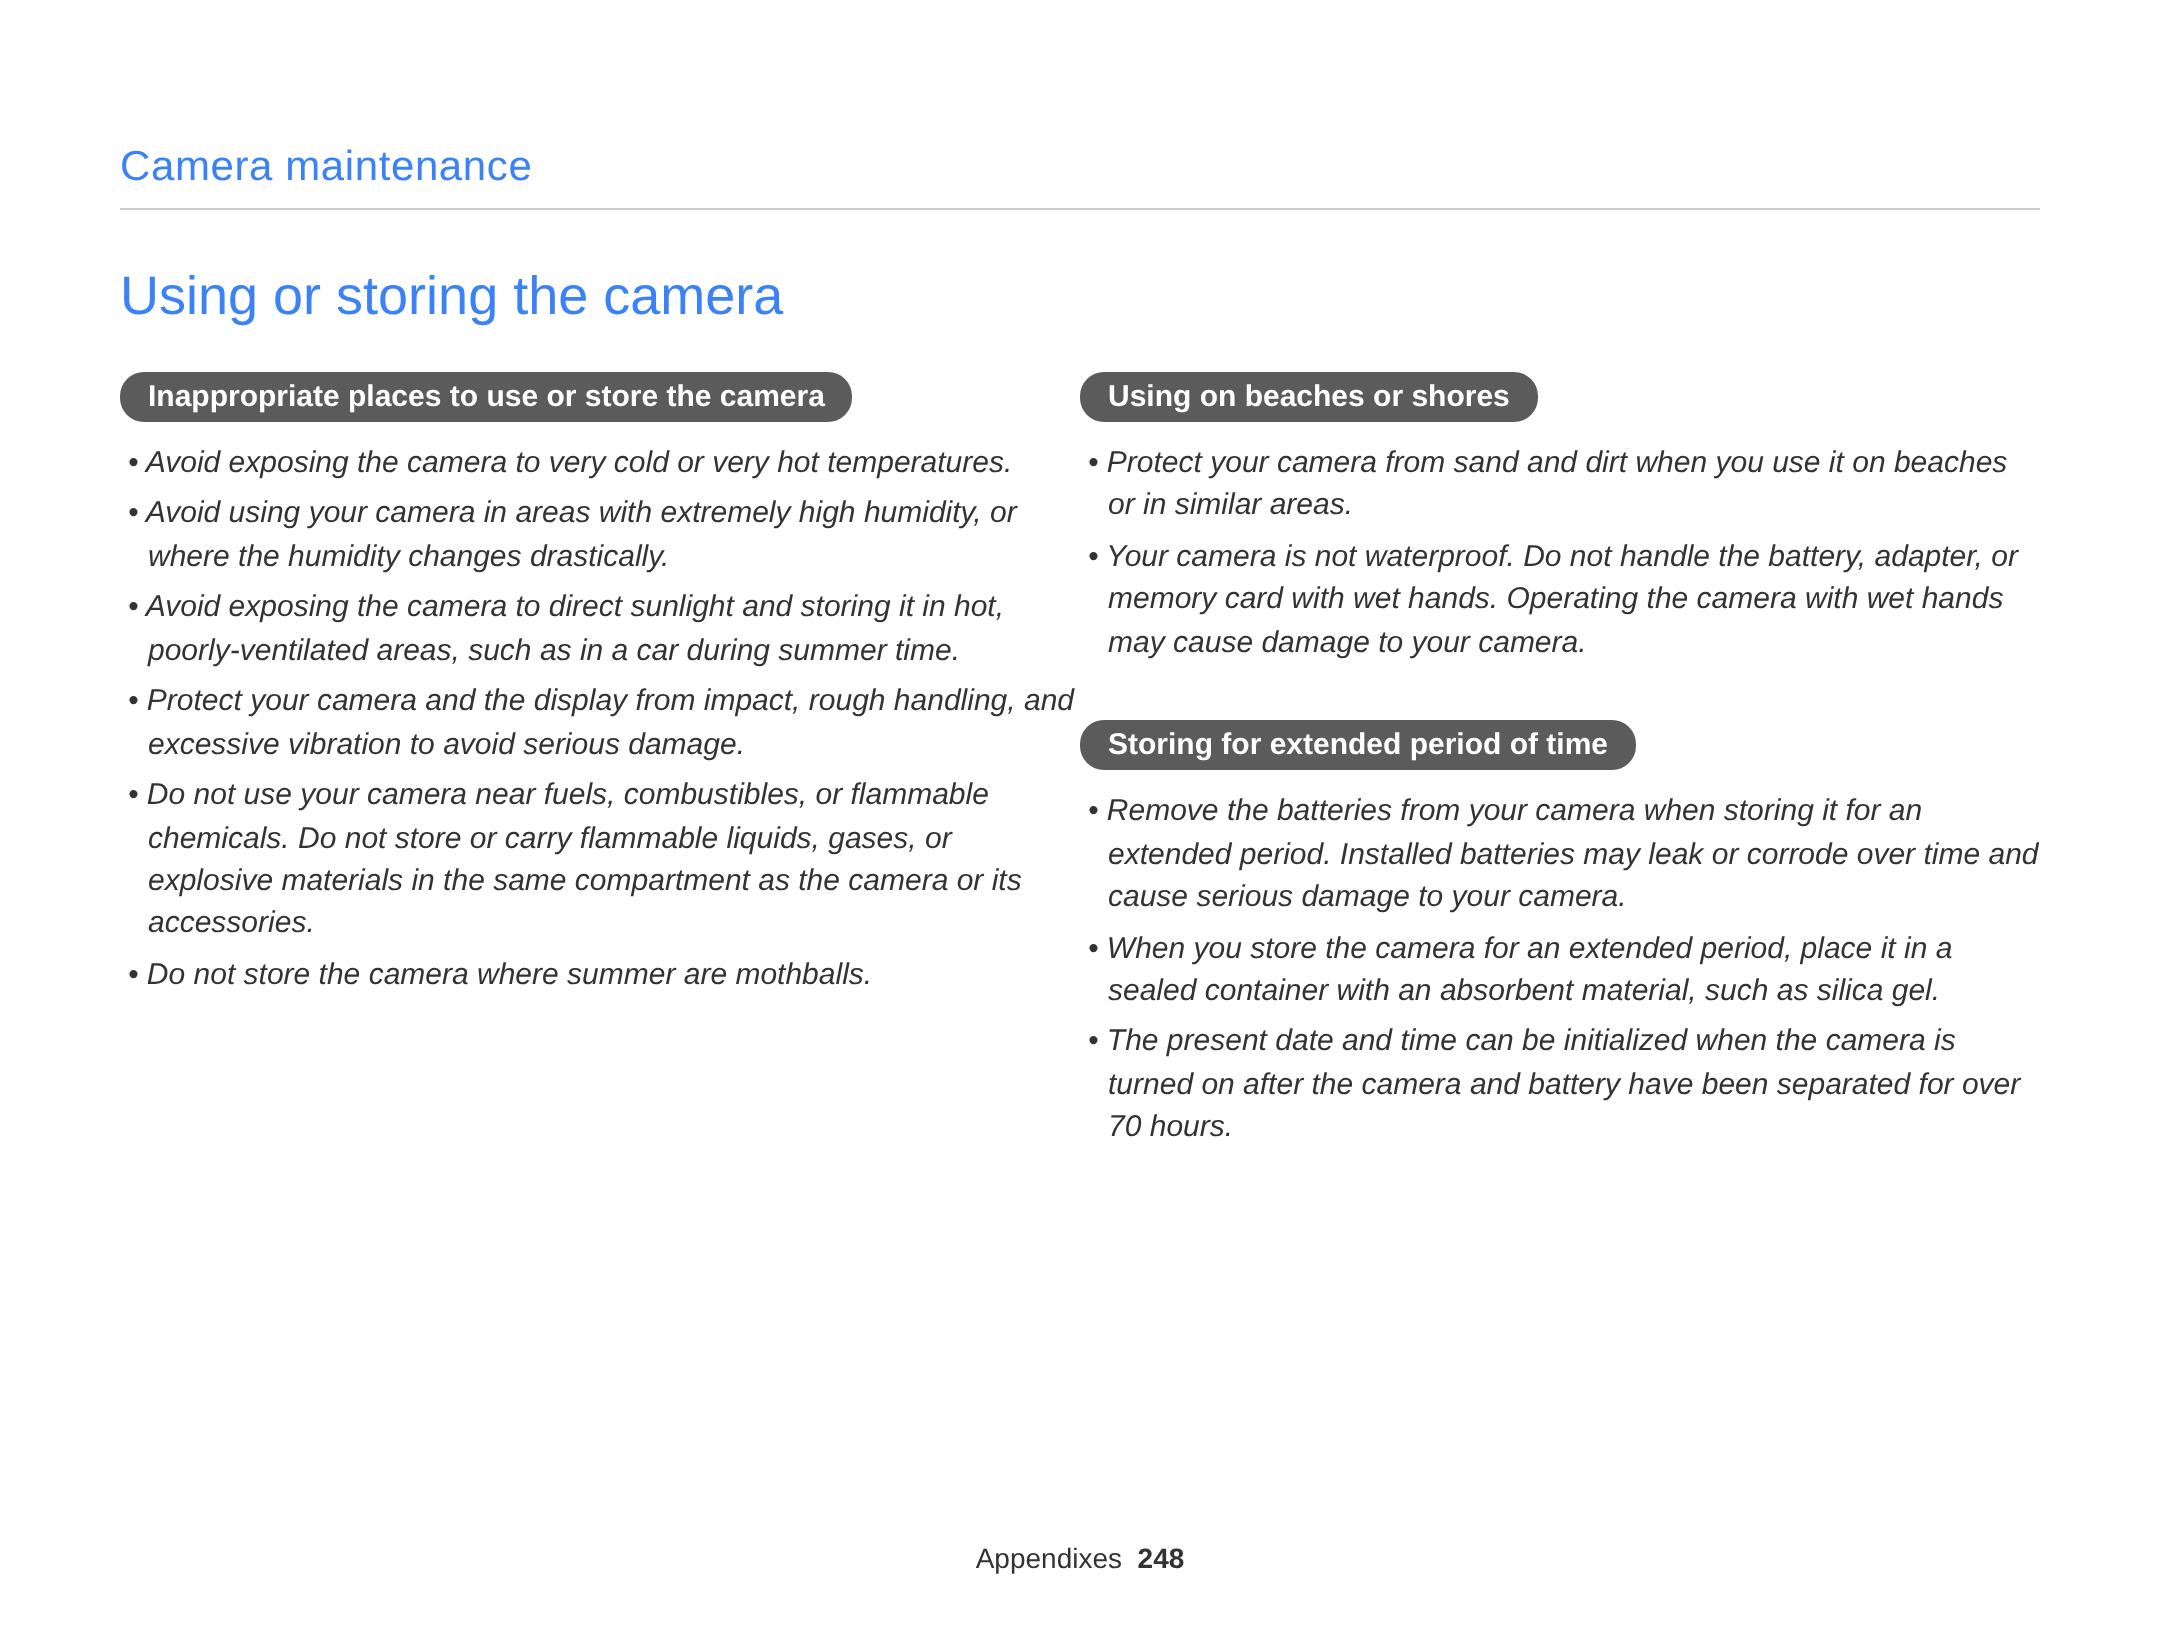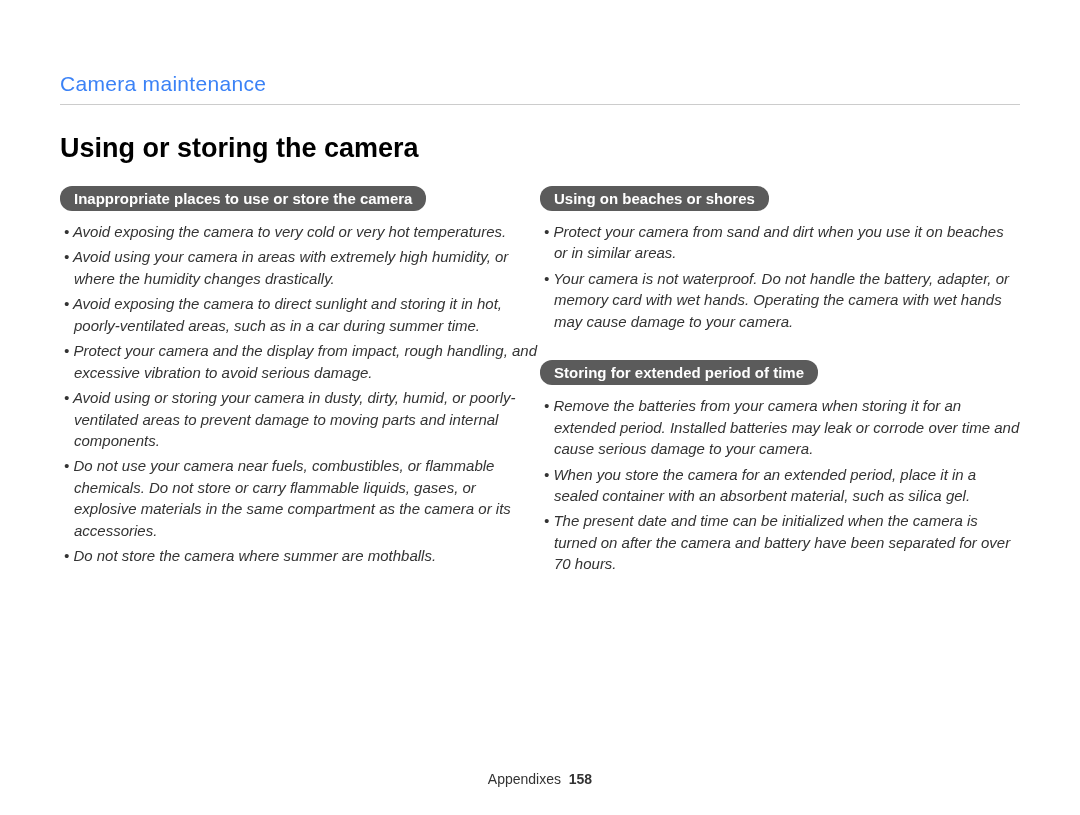--- a/index.html
+++ b/index.html
@@ -16,22 +16,22 @@
       font-size: 21px;
       font-weight: 300;
       color: #3b82f6;
       letter-spacing: 0.3px;
       border-bottom: 1px solid #ccc;
       padding-bottom: 8px;
       margin-bottom: 28px;
     }
     .main-title {
       font-size: 27px;
-      font-weight: 700;
-      color: #000000;
+      font-weight: 400;
+      color: #3b82f6;
       margin-bottom: 22px;
     }
     .content {
       display: flex;
     }
     .col {
       flex: 1;
       min-width: 0;
     }
     .pill {
@@ -82,21 +82,20 @@
 <div class="main-title">Using or storing the camera</div>
 
 <div class="content">
   <div class="col">
     <div class="pill first">Inappropriate places to use or store the camera</div>
     <ul class="bullets">
       <li>Avoid exposing the camera to very cold or very hot temperatures.</li>
       <li>Avoid using your camera in areas with extremely high humidity, or where the humidity changes drastically.</li>
       <li>Avoid exposing the camera to direct sunlight and storing it in hot, poorly-ventilated areas, such as in a car during summer time.</li>
       <li>Protect your camera and the display from impact, rough handling, and excessive vibration to avoid serious damage.</li>
-      <li>Avoid using or storing your camera in dusty, dirty, humid, or poorly-ventilated areas to prevent damage to moving parts and internal components.</li>
       <li>Do not use your camera near fuels, combustibles, or flammable chemicals. Do not store or carry flammable liquids, gases, or explosive materials in the same compartment as the camera or its accessories.</li>
       <li>Do not store the camera where summer are mothballs.</li>
     </ul>
   </div>
 
   <div class="col">
     <div class="pill first">Using on beaches or shores</div>
     <ul class="bullets">
       <li>Protect your camera from sand and dirt when you use it on beaches or in similar areas.</li>
       <li>Your camera is not waterproof. Do not handle the battery, adapter, or memory card with wet hands. Operating the camera with wet hands may cause damage to your camera.</li>
@@ -105,14 +104,14 @@
     <div class="pill">Storing for extended period of time</div>
     <ul class="bullets">
       <li>Remove the batteries from your camera when storing it for an extended period. Installed batteries may leak or corrode over time and cause serious damage to your camera.</li>
       <li>When you store the camera for an extended period, place it in a sealed container with an absorbent material, such as silica gel.</li>
       <li>The present date and time can be initialized when the camera is turned on after the camera and battery have been separated for over 70 hours.</li>
     </ul>
   </div>
 </div>
 
 <div class="footer">
-  <span>Appendixes</span>&nbsp;&nbsp;<span class="page-num">158</span>
+  <span>Appendixes</span>&nbsp;&nbsp;<span class="page-num">248</span>
 </div>
 
 </body></html>

